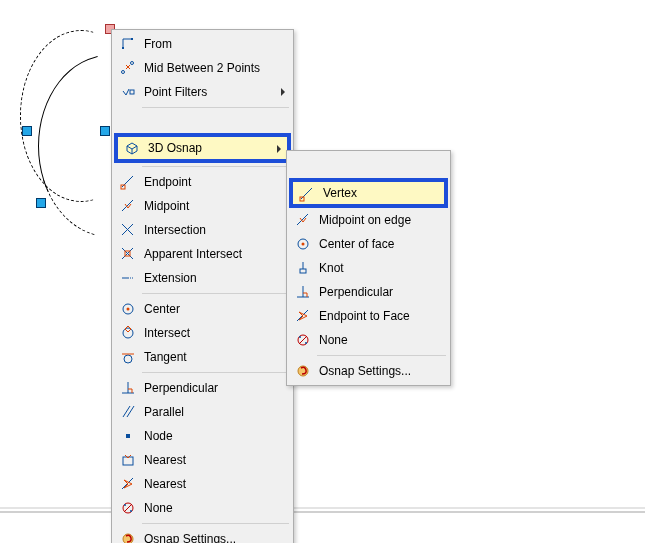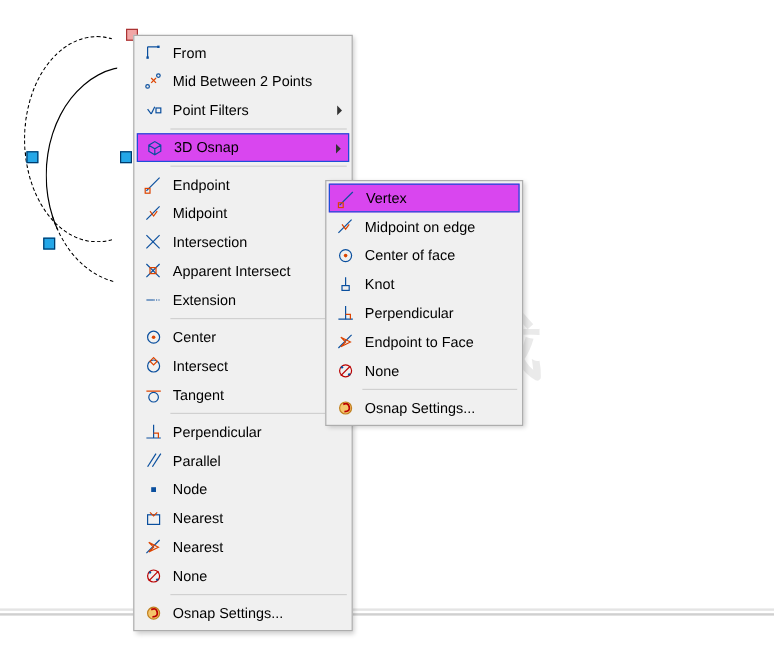--- a/index.html
+++ b/index.html
@@ -3,23 +3,23 @@
 <meta charset="utf-8">
 <style>
 html,body{margin:0;padding:0;width:645px;height:543px;font-family:"Segoe UI",Tahoma,sans-serif;font-size:12px;background:#fff;color:#000;overflow:hidden;}
 .canvas{position:absolute;left:0;top:0;width:645px;height:543px;}
 .arc{position:absolute;border:1px solid #000;border-radius:50%;}
 .dashed{border-style:dashed;}
 .grip{position:absolute;width:8px;height:8px;background:#24a7e8;border:1px solid #003a6b;}
 .grip.start{background:#f1a6a6;border-color:#a33;}
 .menu{position:absolute;background:#f0f0f0;border:1px solid #adadad;box-shadow:2px 2px 4px rgba(0,0,0,.2);padding:2px;}
 .menu1{left:111px;top:29px;width:177px;}
-.menu2{left:271px;top:150px;width:159px;}
+.menu2{left:286px;top:150px;width:159px;}
 .row{display:flex;align-items:center;height:24px;padding:0 20px 0 30px;position:relative;}
-.row.hl{background:#d946ef;border:1px solid #1d4ed8;height:22px;}
+.row.hl{background:#fef9c3;border:4px solid #1d4ed8;height:22px;margin-top:25px;}
 .row .arrow{position:absolute;right:6px;top:8px;width:0;height:0;border-top:4px solid transparent;border-bottom:4px solid transparent;border-left:4px solid #333;}
 .sep{height:1px;background:#d0d0d0;margin:3px 2px 3px 28px;}
 .icon{position:absolute;left:6px;top:4px;width:16px;height:16px;}
 .wm{position:absolute;left:145px;top:245px;opacity:.08;pointer-events:none;font-size:60px;font-weight:bold;color:#000;letter-spacing:6px;}
 .wm .bag{display:inline-block;width:80px;height:80px;border:8px solid #000;border-radius:10px;position:relative;vertical-align:middle;margin-right:20px;}
 .wm .bag:before{content:"";position:absolute;top:-24px;left:18px;width:28px;height:20px;border:8px solid #000;border-bottom:none;border-radius:14px 14px 0 0;}
 .floor{position:absolute;left:0;bottom:34px;width:100%;height:2px;background:#e4e4e4;}
 .floor2{position:absolute;left:0;bottom:30px;width:100%;height:2px;background:#d0d0d0;}
 </style>
 </head>

